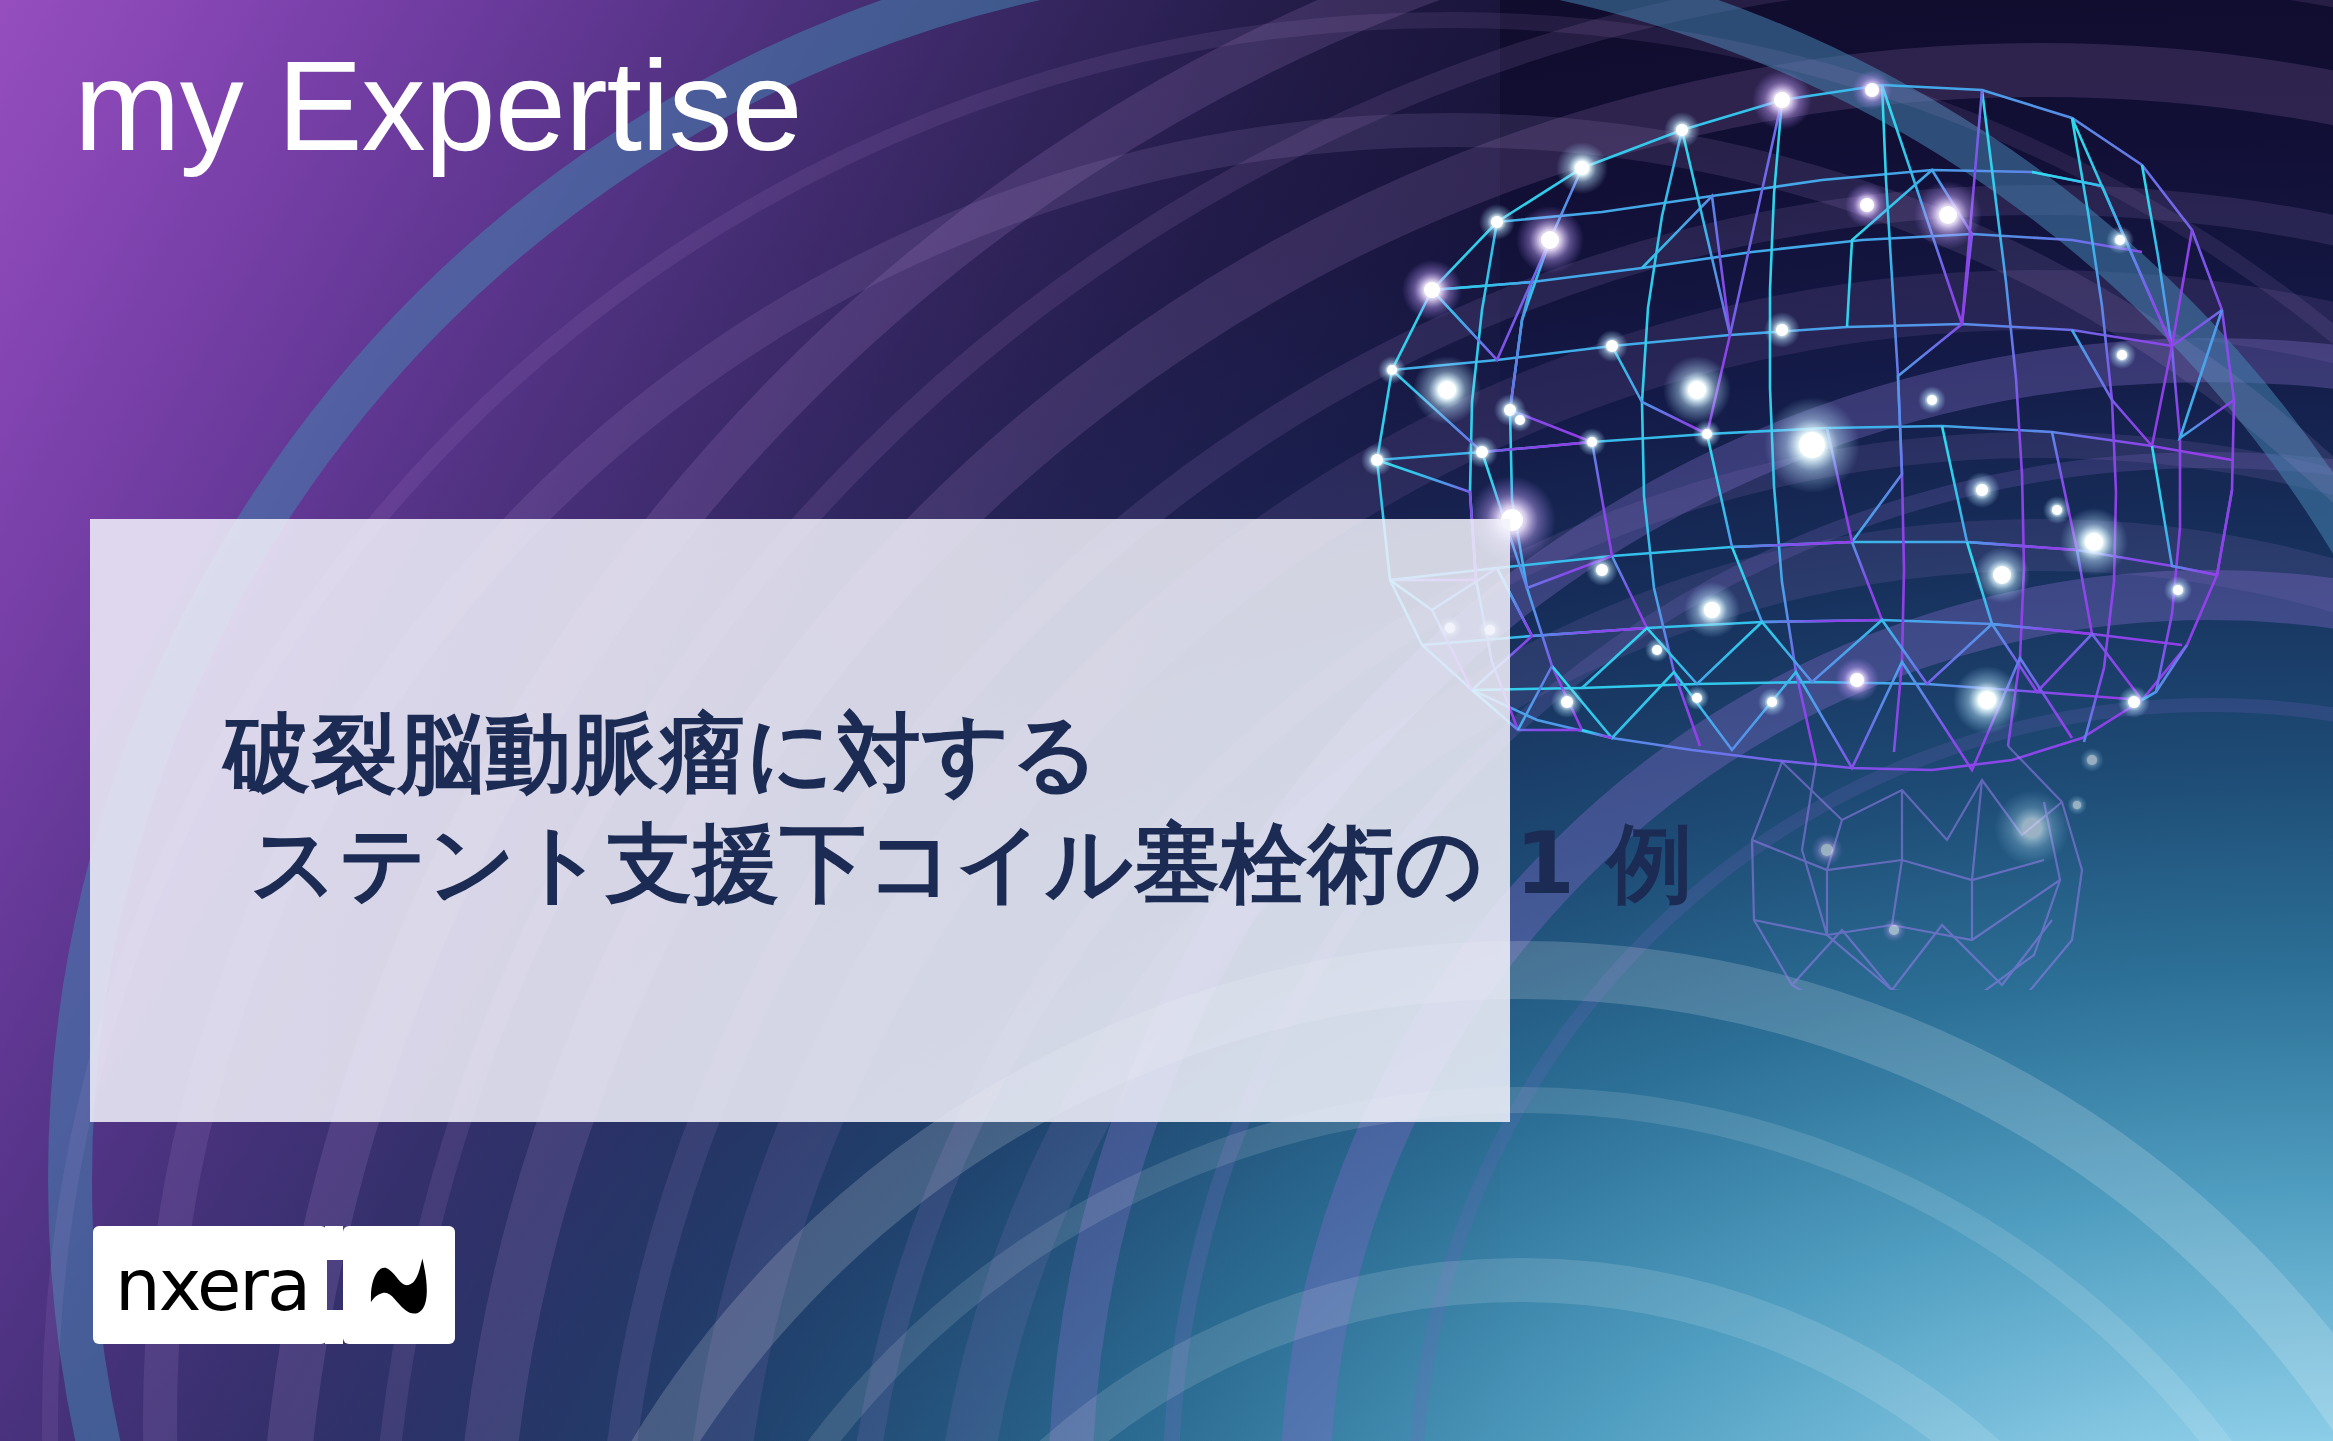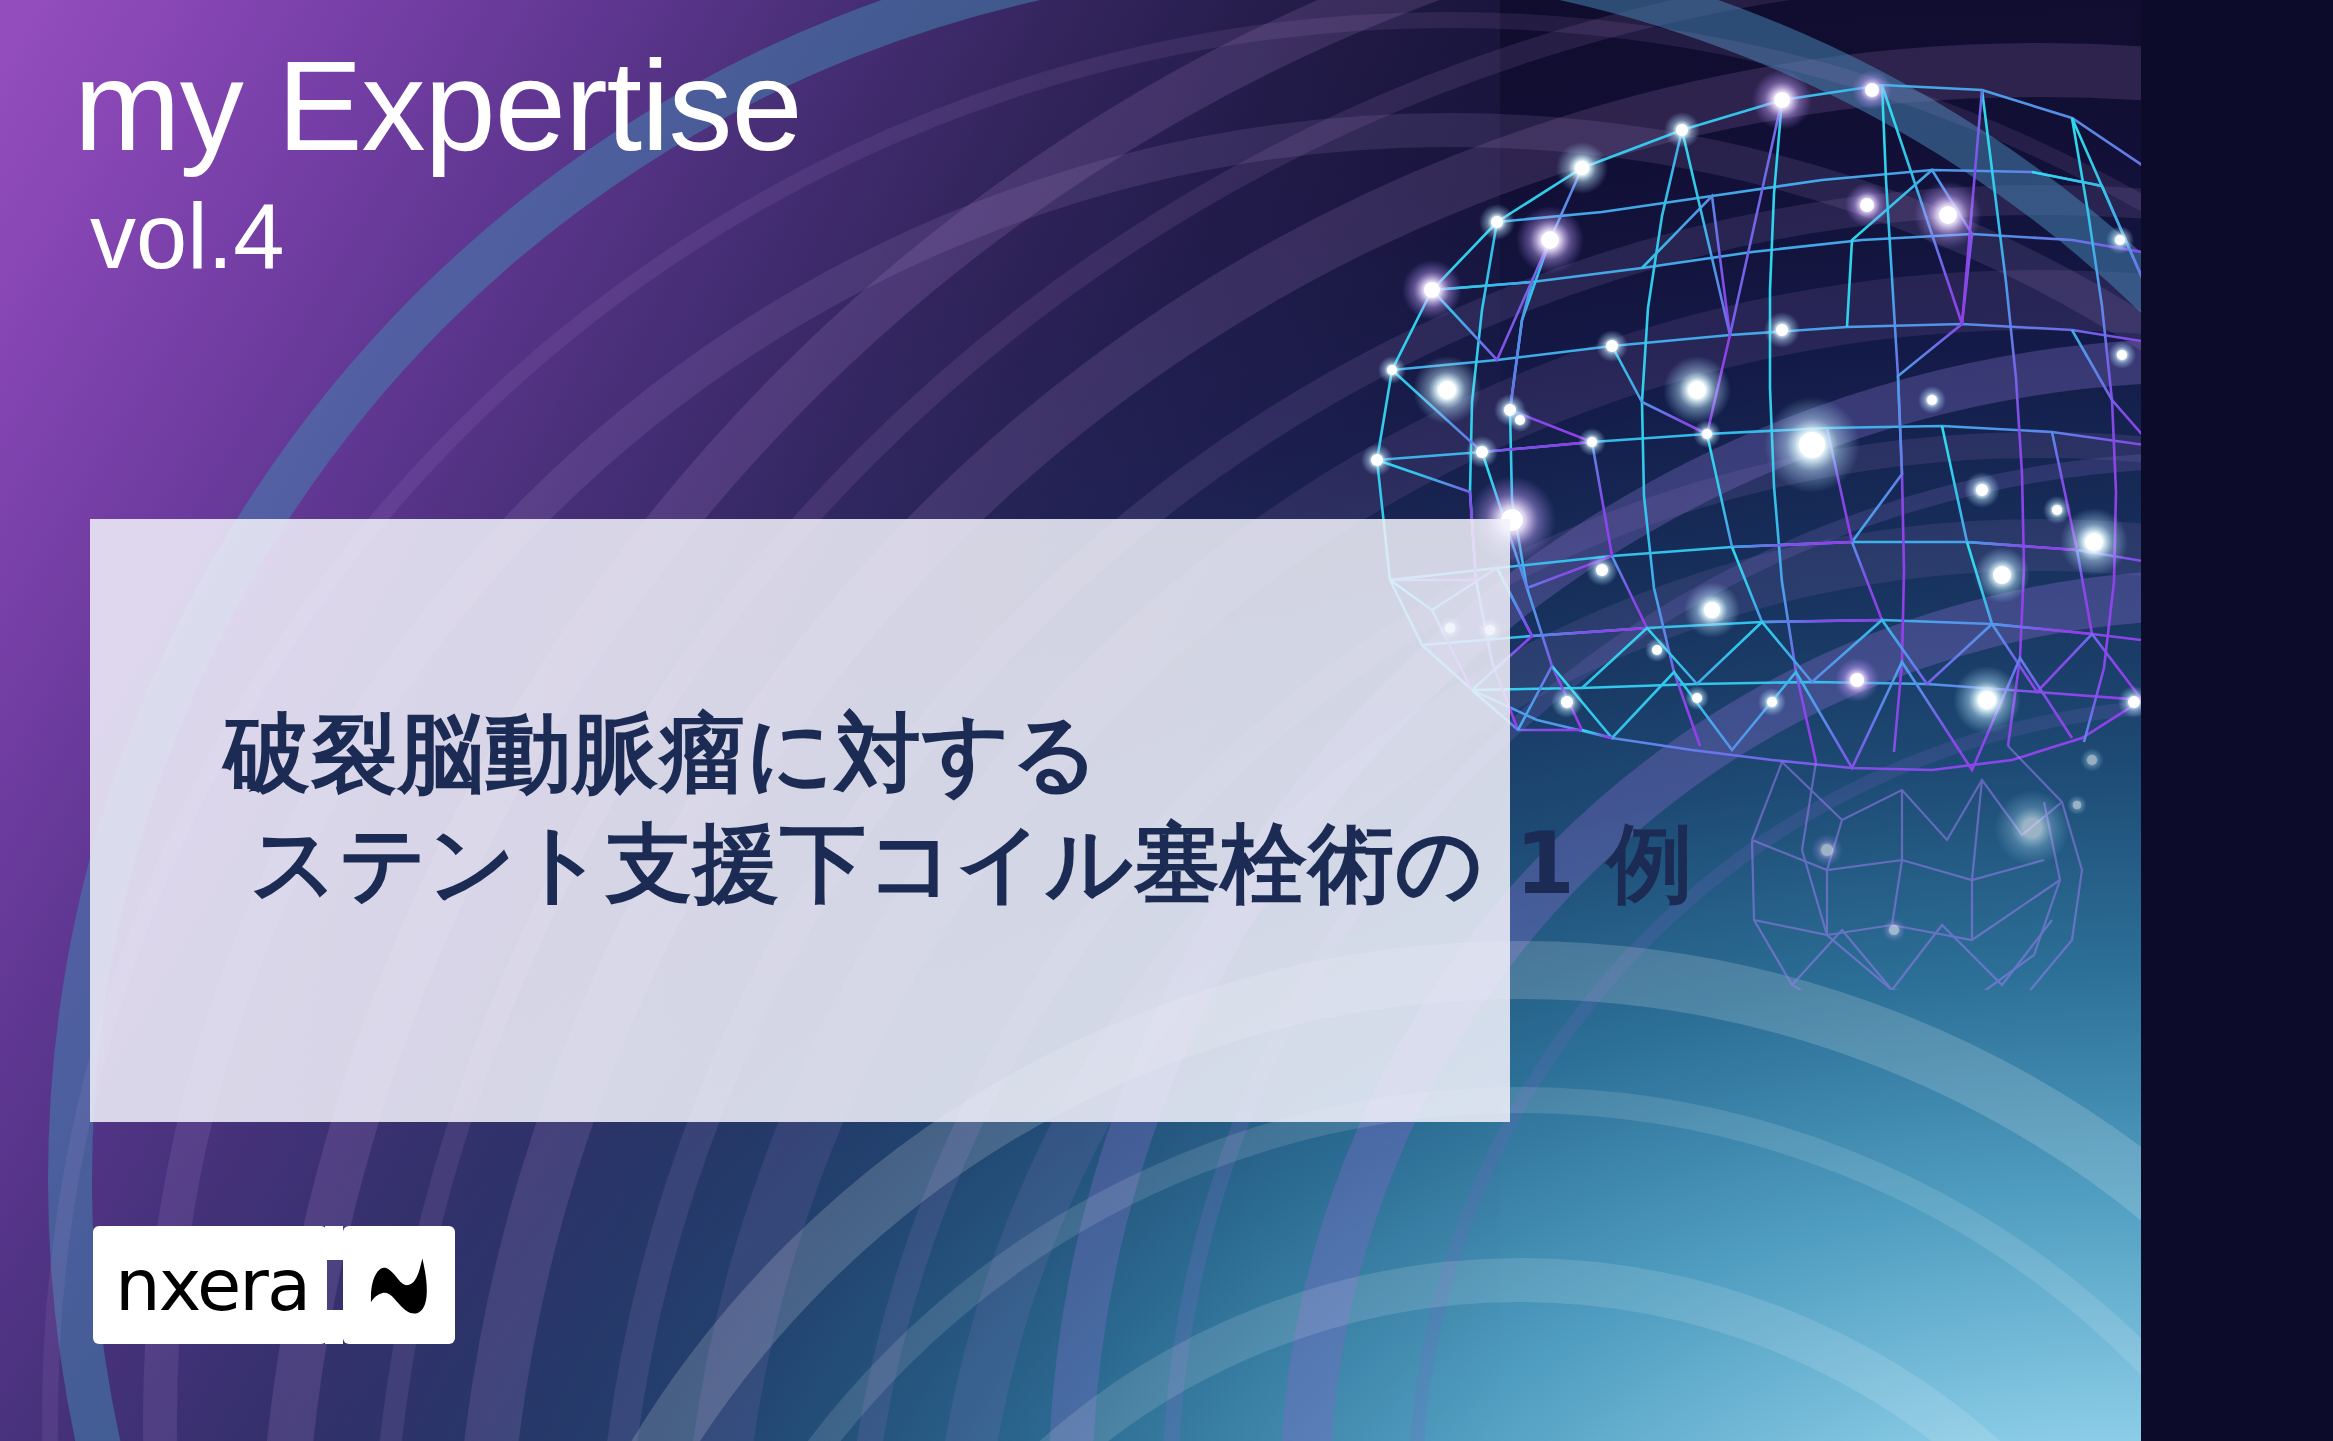--- a/index.html
+++ b/index.html
@@ -1,19 +1,18 @@
 <!DOCTYPE html>
 <html><head>
 <meta charset="utf-8">
 <style>
   html,body{margin:0;padding:0;background:#0d0b2a;}
   #stage{
-    position:relative;width:2117px;height:1441px;overflow:hidden;
+    position:relative;width:2333px;height:1441px;overflow:hidden;
     font-family:"Liberation Sans","DejaVu Sans",sans-serif;
-    padding-left:24px;
   }
 
   
   .bg-base{
     position:absolute;inset:0;
     background:
       radial-gradient(135% 120% at 100% 115%, #b9e4f5 0%, #8ecfe9 12%, #4f9dc0 27%, #2c6f96 40%, #1d4a74 52%, #17305c 64%, #141a47 76%, #120f36 88%, #100c2c 100%),
       linear-gradient(118deg, #8e4fb6 0%, #8348b4 9%, #7a45ae 17%, #6f41a4 25%, #62409a 34%, #53408c 44%, #45407e 54%, #363a6c 64%, #27305a 74%, #1b254b 84%, #14183c 93%, #110f30 100%);
   }
   .bg-purple-overlay{
@@ -327,21 +326,20 @@
         <circle cx="612" cy="940" r="12" fill="url(#nodeGlowV)"></circle>
           <circle cx="612" cy="940" r="5" fill="#fff"></circle>
         <circle cx="795" cy="815" r="10" fill="url(#nodeGlow)"></circle>
           <circle cx="795" cy="815" r="4" fill="#fff"></circle>
       </g>
     </g>
   </svg>
 
   <div class="title-block">
     <div class="title-main">my Expertise</div>
-    <div class="title-vol">vol.4</div>
   </div>
 
   <div class="panel">
     <div class="panel-text">
       <span class="panel-line">破裂脳動脈瘤に対する</span>
       <span class="panel-line panel-line2">ステント支援下コイル塞栓術の 1 例</span>
     </div>
   </div>
 
   <div class="logo">

